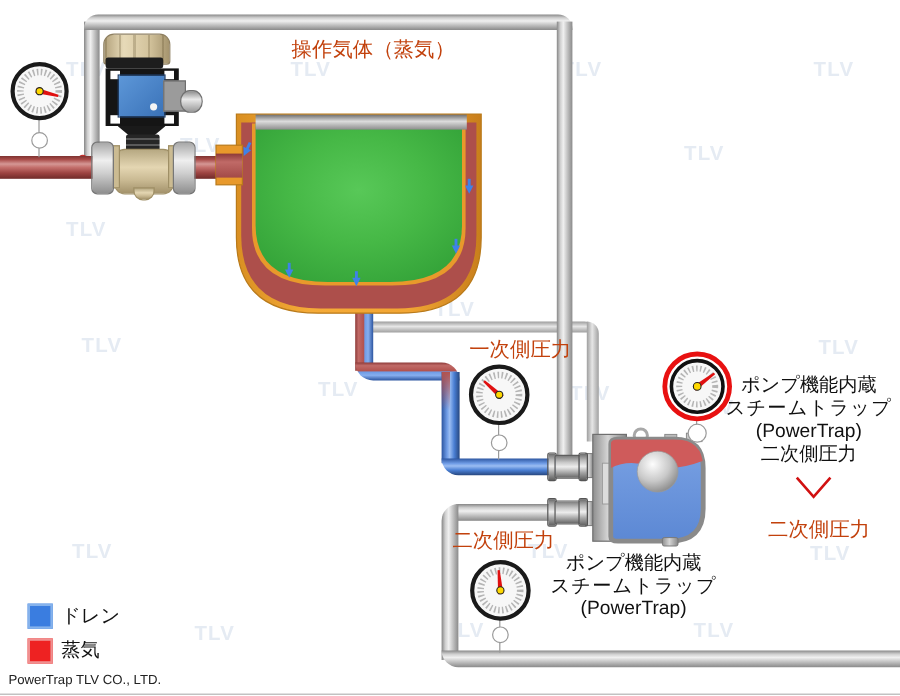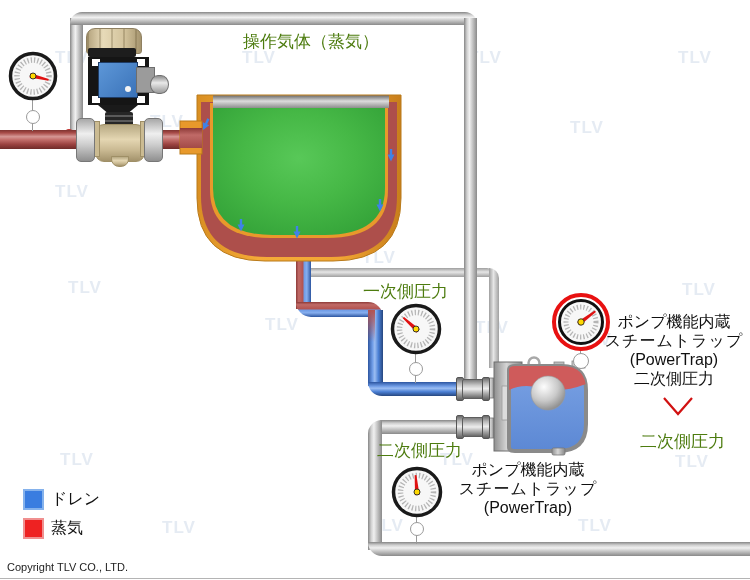--- a/index.html
+++ b/index.html
@@ -14,24 +14,24 @@
   .pipeThinH{background:linear-gradient(to bottom,#9e9e9e,#e6e6e6 45%,#a0a0a0);}
   .pipeThinV{background:linear-gradient(to right ,#9e9e9e,#e6e6e6 45%,#a0a0a0);}
   .pipeRedH{background:linear-gradient(to bottom,#7e3331 0%,#a84b48 15%,#d59795 35%,#c4706d 50%,#9c4341 75%,#6f2b29 100%);}
   .pipeBlueH{background:linear-gradient(to bottom,#2c55a0 0%,#6f9ce6 30%,#9bbdf2 45%,#4a7fd4 70%,#27477f 100%);}
   .pipeBlueV{background:linear-gradient(to right ,#2c55a0 0%,#6f9ce6 30%,#9bbdf2 45%,#4a7fd4 70%,#27477f 100%);}
   .pipeMixV{background:linear-gradient(to right ,#8d3a38 0%,#c06a67 18%,#b3534f 46%,#6f9ce6 54%,#86aeee 72%,#2c55a0 100%);}
   .pipeMixH{background:linear-gradient(to bottom,#8d3a38 0%,#c06a67 18%,#b3534f 46%,#6f9ce6 54%,#86aeee 72%,#2c55a0 100%);}
   .coupRing{background:linear-gradient(to bottom,#6a6a6a,#b9b9b9 25%,#efefef 48%,#a5a5a5 72%,#5f5f5f);border:1px solid #555;border-radius:2px;}
   .coupBar {background:linear-gradient(to bottom,#7d7d7d,#c9c9c9 30%,#ededed 50%,#ababab 75%,#686868);border:1px solid #5e5e5e;border-radius:2px;}
   
-  .jp{position:absolute;font-size:17px;white-space:nowrap;color:#4d7c0f;}
+  .jp{position:absolute;font-size:17px;white-space:nowrap;color:#c2410c;}
   .jp16{font-size:16px;}
   .tblock{position:absolute;text-align:center;font-size:16px;line-height:19px;color:#101010;}
-  .legendrow{position:absolute;display:flex;align-items:flex-start;gap:7px;}
+  .legendrow{position:absolute;display:flex;align-items:flex-start;gap:7px;margin-top:14px;}
   .sw{width:17px;height:17px;border-width:2px;border-style:solid;}
   .copyright{position:absolute;font-size:11px;color:#222;}
   .stemline{position:absolute;width:1px;background:#9a9a9a;}
   .stemring{position:absolute;width:12px;height:12px;border:1.5px solid #9a9a9a;border-radius:50%;background:#fff;}
   
   .v-dome{position:absolute;border-radius:9px 9px 3px 3px;border:1px solid #8f8061;
           background:repeating-linear-gradient(to right,rgba(90,75,40,.25) 0 2px,rgba(255,255,255,0) 2px 12px),
           linear-gradient(to right,#b3a27c,#e7dab8 30%,#d2c29b 70%,#a5946e);}
   .v-band{position:absolute;background:#1d1d1d;border-radius:2px;}
   .v-yoke{position:absolute;background:#151515;}
@@ -249,21 +249,21 @@
     <circle r="3.2" fill="#ffd800" stroke="#222" stroke-width="0.9"></circle>
   </svg>
   <svg class="abs" style="left:390px;top:465px;" width="54" height="54" viewBox="-27 -27 54 54">
     <circle r="23.5" fill="#f7f7f7" stroke="#1a1a1a" stroke-width="3.5"></circle>
     <circle r="16.5" fill="none" stroke="#b5b5b5" stroke-width="5.5" stroke-dasharray="1.3,2"></circle>
     <polygon points="-3,2.2 17,0.9 17,-0.9 -3,-2.2" fill="#e01010" transform="rotate(-95)"></polygon>
     <circle r="3" fill="#ffd800" stroke="#222" stroke-width="0.9"></circle>
   </svg>
 
   <div class="jp" style="left:243px;top:30px;">操作気体（蒸気）</div>
-  <div class="jp" style="left:363px;top:280px;">一次側圧力</div>
+  <div class="jp" style="left:391px;top:280px;">一次側圧力</div>
   <div class="jp" style="left:377px;top:439px;">二次側圧力</div>
 
   <div class="tblock" style="left:598px;top:312px;width:152px;">
     <div>ポンプ機能内蔵</div>
     <div style="letter-spacing:1px;">スチームトラップ</div>
     <div>(PowerTrap)</div>
     <div>二次側圧力</div>
   </div>
   <svg class="abs" style="left:661px;top:396px;" width="34" height="22" viewBox="0 0 34 22">
     <polyline points="3,2 17,18 31,2" fill="none" stroke="#d11111" stroke-width="2.2"></polyline>
@@ -278,15 +278,15 @@
 
   <div class="legendrow" style="left:23px;top:489px;">
     <div class="sw" style="border-color: rgb(133, 178, 236); background: rgb(58, 125, 224);"></div>
     <div class="jp16" style="font-size:16px;">ドレン</div>
   </div>
   <div class="legendrow" style="left:23px;top:518px;">
     <div class="sw" style="border-color: rgb(240, 144, 144); background: rgb(238, 34, 34);"></div>
     <div class="jp16" style="font-size:16px;">蒸気</div>
   </div>
 
-  <div class="copyright" style="left:7px;top:561px;">Copyright TLV CO., LTD.</div>
+  <div class="copyright" style="left:7px;top:561px;">PowerTrap TLV CO., LTD.</div>
   <div class="rule" style="top:578px;"></div>
 </div>
 
 </body></html>

